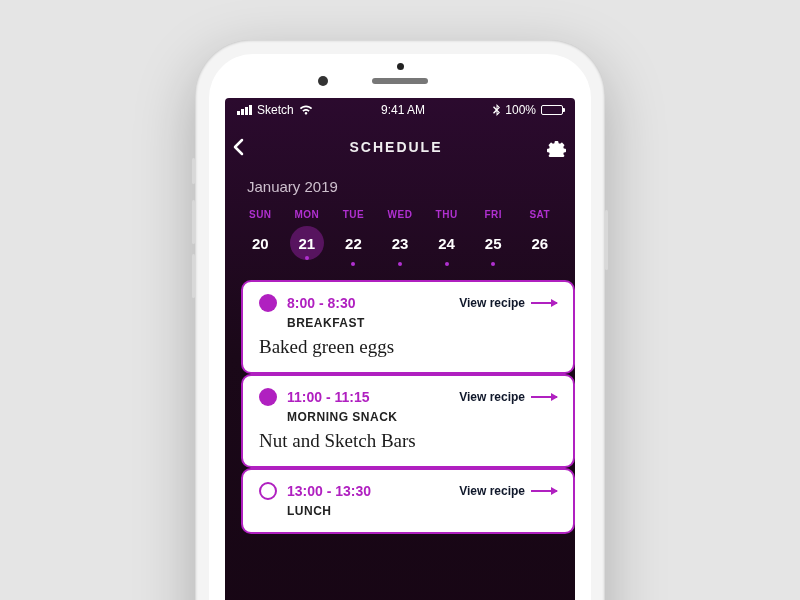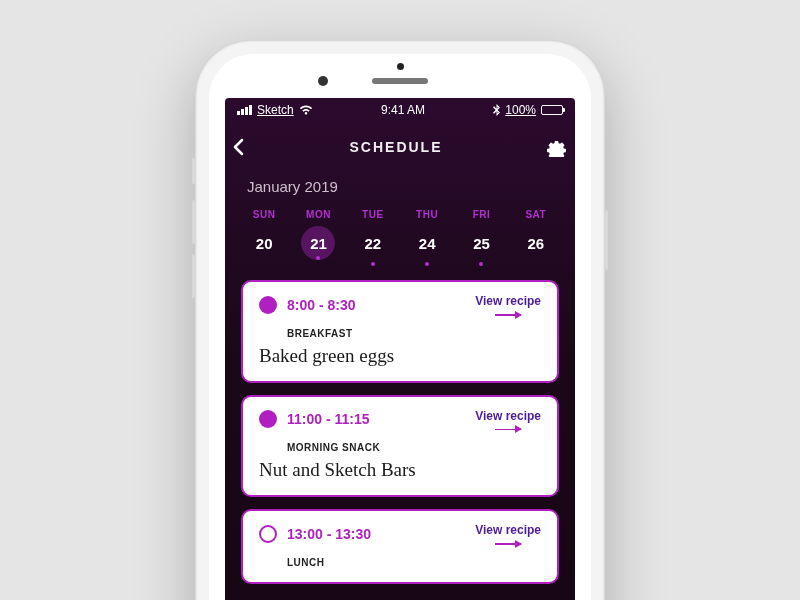--- a/index.html
+++ b/index.html
@@ -78,21 +78,21 @@
 
   .status-bar {
     height: 24px;
     display: flex;
     align-items: center;
     justify-content: space-between;
     padding: 0 12px;
     font-size: 12px;
     font-weight: 500;
   }
-  .status-left, .status-right { display: flex; align-items: center; gap: 5px; text-decoration: underline; }
+  .status-left, .status-right { display: flex; align-items: center; gap: 5px; }
   .bars { display: flex; align-items: flex-end; gap: 1px; }
   .bars span { width: 3px; background: #fff; display:inline-block; }
   .bars span:nth-child(1){height:4px}.bars span:nth-child(2){height:6px}.bars span:nth-child(3){height:8px}.bars span:nth-child(4){height:10px}
   .battery { width: 22px; height: 10px; border: 1px solid #fff; border-radius: 2px; position: relative; }
   .battery::after { content:''; position:absolute; right:-3px; top:2px; width:2px; height:4px; background:#fff; border-radius:0 1px 1px 0;}
   .battery-fill { background:#fff; height:100%; width:100%; border-radius:1px; }
 
   .nav-bar {
     height: 50px;
     display: flex;
@@ -144,24 +144,23 @@
     position: relative;
   }
   .day-col.selected .day-num { background: #57145f; }
   .day-dot {
     width: 4px; height: 4px; border-radius:50%; background:#b030d0;
     position: absolute; bottom: 4px;
   }
   .day-col.selected .day-dot { bottom: 10px; }
 
   .cards {
-    padding: 10px 16px 0 16px;
+    padding: 10px 0 0 16px;
     display: flex;
     flex-direction: column;
-    gap: 12px;
   }
   .card {
     background: #fff;
     border: 2px solid #b020c0;
     border-radius: 10px;
     padding: 12px 16px 14px 16px;
     position: relative;
   }
   .card-top {
     display: flex;
@@ -174,43 +173,42 @@
   }
   .status-dot.filled { background: #b020c0; }
   .status-dot.hollow { border: 2px solid #b020c0; background: transparent; }
   .time-range {
     color: #b020c0;
     font-weight: 700;
     font-size: 14px;
   }
   .view-link {
     margin-left: auto;
-    color: #4c1d95;
+    color: #0f172a;
     font-size: 12px;
     font-weight: 600;
     display: flex;
     align-items: center;
     gap: 6px;
-    flex-direction: column;
   }
   .arrow {
     width: 26px; height: 1.5px; background: #b020c0; position: relative;
   }
   .arrow::after {
     content:''; position:absolute; right:-1px; top:-3.5px;
     border-left: 7px solid #b020c0;
     border-top: 4px solid transparent;
     border-bottom: 4px solid transparent;
   }
   .meal-label {
-    font-size: 10px;
+    font-size: 12px;
     font-weight: 700;
     letter-spacing: 0.5px;
     color: #222;
-    margin-top: 12px;
+    margin-top: 4px;
     margin-left: 28px;
   }
   .meal-name {
     font-family: Georgia, 'Times New Roman', serif;
     font-size: 19px;
     color: #1a1a1a;
     margin-top: 6px;
     margin-left: 0px;
   }
 </style>
@@ -273,20 +271,25 @@
           <div class="day-name">MON</div>
           <div class="day-num">21</div>
           <div class="day-dot"></div>
         </div>
         <div class="day-col">
           <div class="day-name">TUE</div>
           <div class="day-num">22</div>
           <div class="day-dot"></div>
         </div>
         <div class="day-col">
+          <div class="day-name">WED</div>
+          <div class="day-num">23</div>
+          <div class="day-dot"></div>
+        </div>
+        <div class="day-col">
           <div class="day-name">THU</div>
           <div class="day-num">24</div>
           <div class="day-dot"></div>
         </div>
         <div class="day-col">
           <div class="day-name">FRI</div>
           <div class="day-num">25</div>
           <div class="day-dot"></div>
         </div>
         <div class="day-col">

